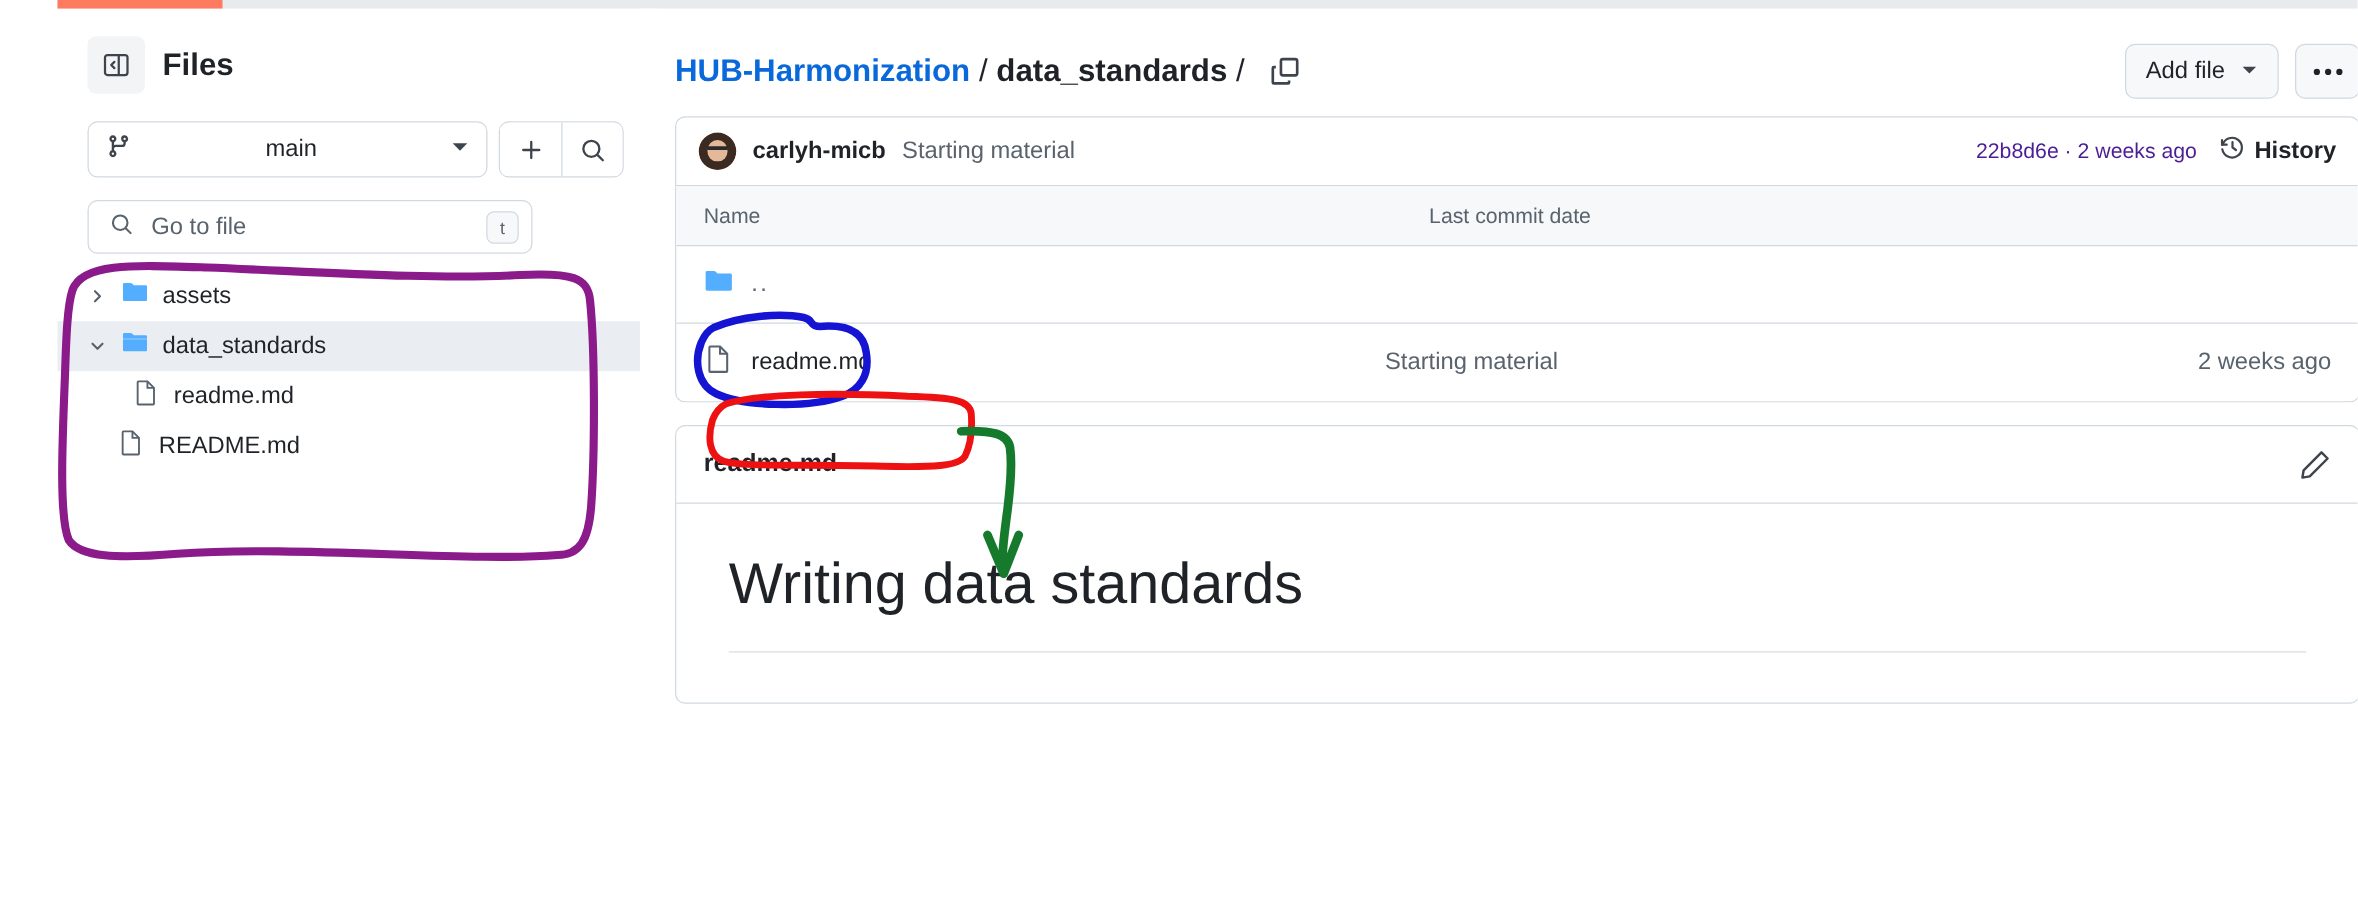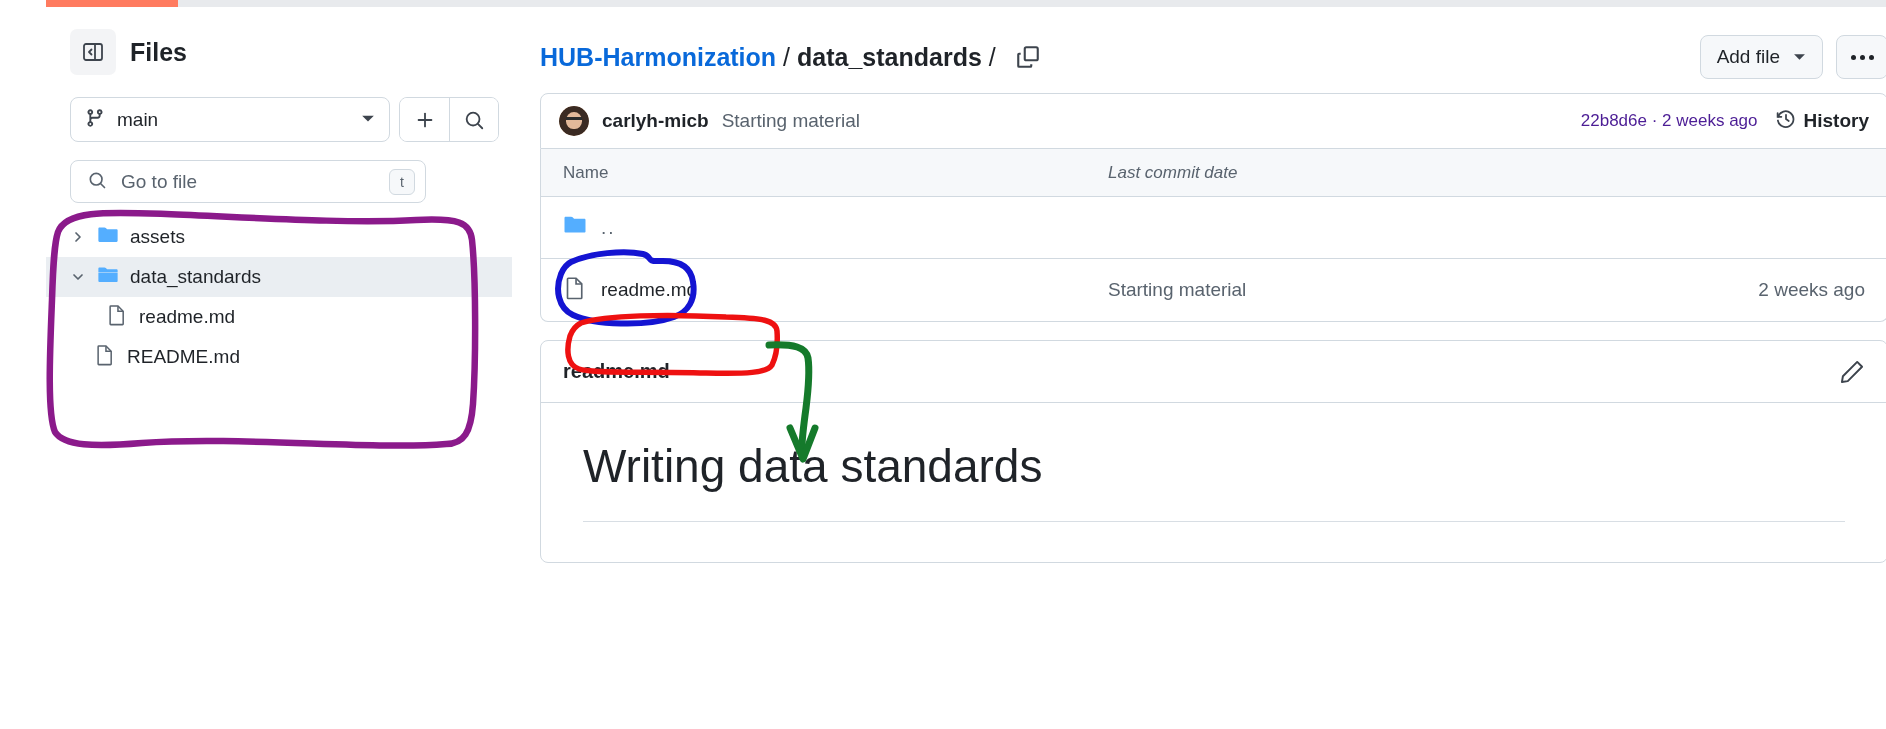--- a/index.html
+++ b/index.html
@@ -53,21 +53,21 @@
   .branch-select {
     width: 320px; height: 45px;
     border: 1px solid #d1d9e0;
     border-radius: 8px;
     background: #fff;
     display: flex; align-items: center;
     padding: 0 14px;
     gap: 12px;
     cursor: pointer;
   }
-  .branch-name { font-size: 19px; color: #1f2328; flex: 1; }
+  .branch-name { font-size: 19px; color: #1f2328; flex: 1; text-align: center; }
   .btn-group {
     display: flex;
     border: 1px solid #d1d9e0;
     border-radius: 8px;
     overflow: hidden;
     height: 45px;
   }
   .btn-group > div {
     width: 49px; height: 43px;
     display: flex; align-items: center; justify-content: center;
@@ -180,21 +180,21 @@
   .fth {
     display: flex; align-items: center;
     height: 48px;
     background: #f6f8fa;
     border-bottom: 1px solid #d1d9e0;
     font-size: 17px; color: #59636e;
     padding: 0 22px;
   }
   .col-name { width: 545px; }
   .col-msg { flex: 1; }
-  .col-date { width: 200px; text-align: left; font-style: italic; }
+  .col-date { width: 200px; text-align: center; }
   .ftr {
     display: flex; align-items: center;
     height: 62px;
     border-bottom: 1px solid #d1d9e0;
     padding: 0 22px;
     font-size: 19px;
   }
   .ftr:last-child { border-bottom: none; }
   .ftr .namecell { width: 545px; display: flex; align-items: center; gap: 14px; }
   .fname { color: #1f2328; cursor: pointer; }

